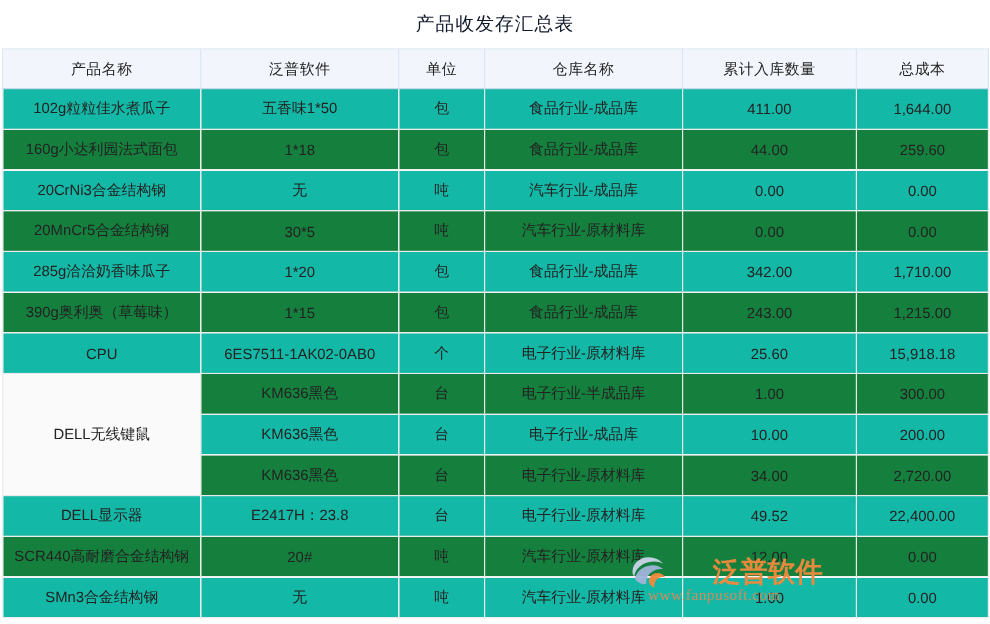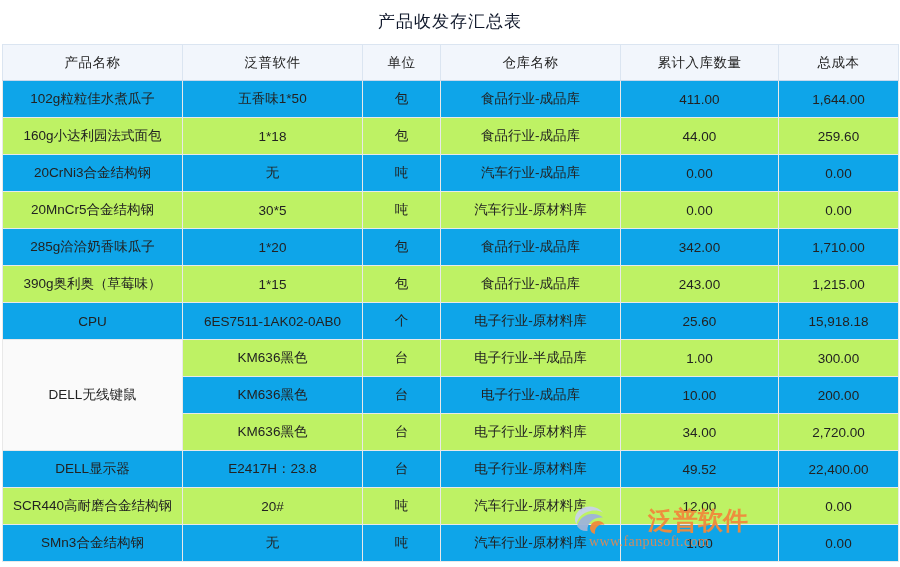--- a/index.html
+++ b/index.html
@@ -73,24 +73,24 @@
     text-align: center;
     vertical-align: middle;
     white-space: nowrap;
     overflow: hidden;
   }
   table.report tbody td:first-child {
     border-left: 1px solid #e9e9e9;
   }
 
   tbody tr.even td {
-    background: #bef264;
+    background: #15803d;
   }
   tbody tr.odd td {
-    background: #0ea5e9;
+    background: #14b8a6;
   }
 
   td.c-name {
     color: #5a86d8;
   }
   td.c-qty {
     color: #5a86d8;
     text-align: right;
     padding-right: 14px;
   }

